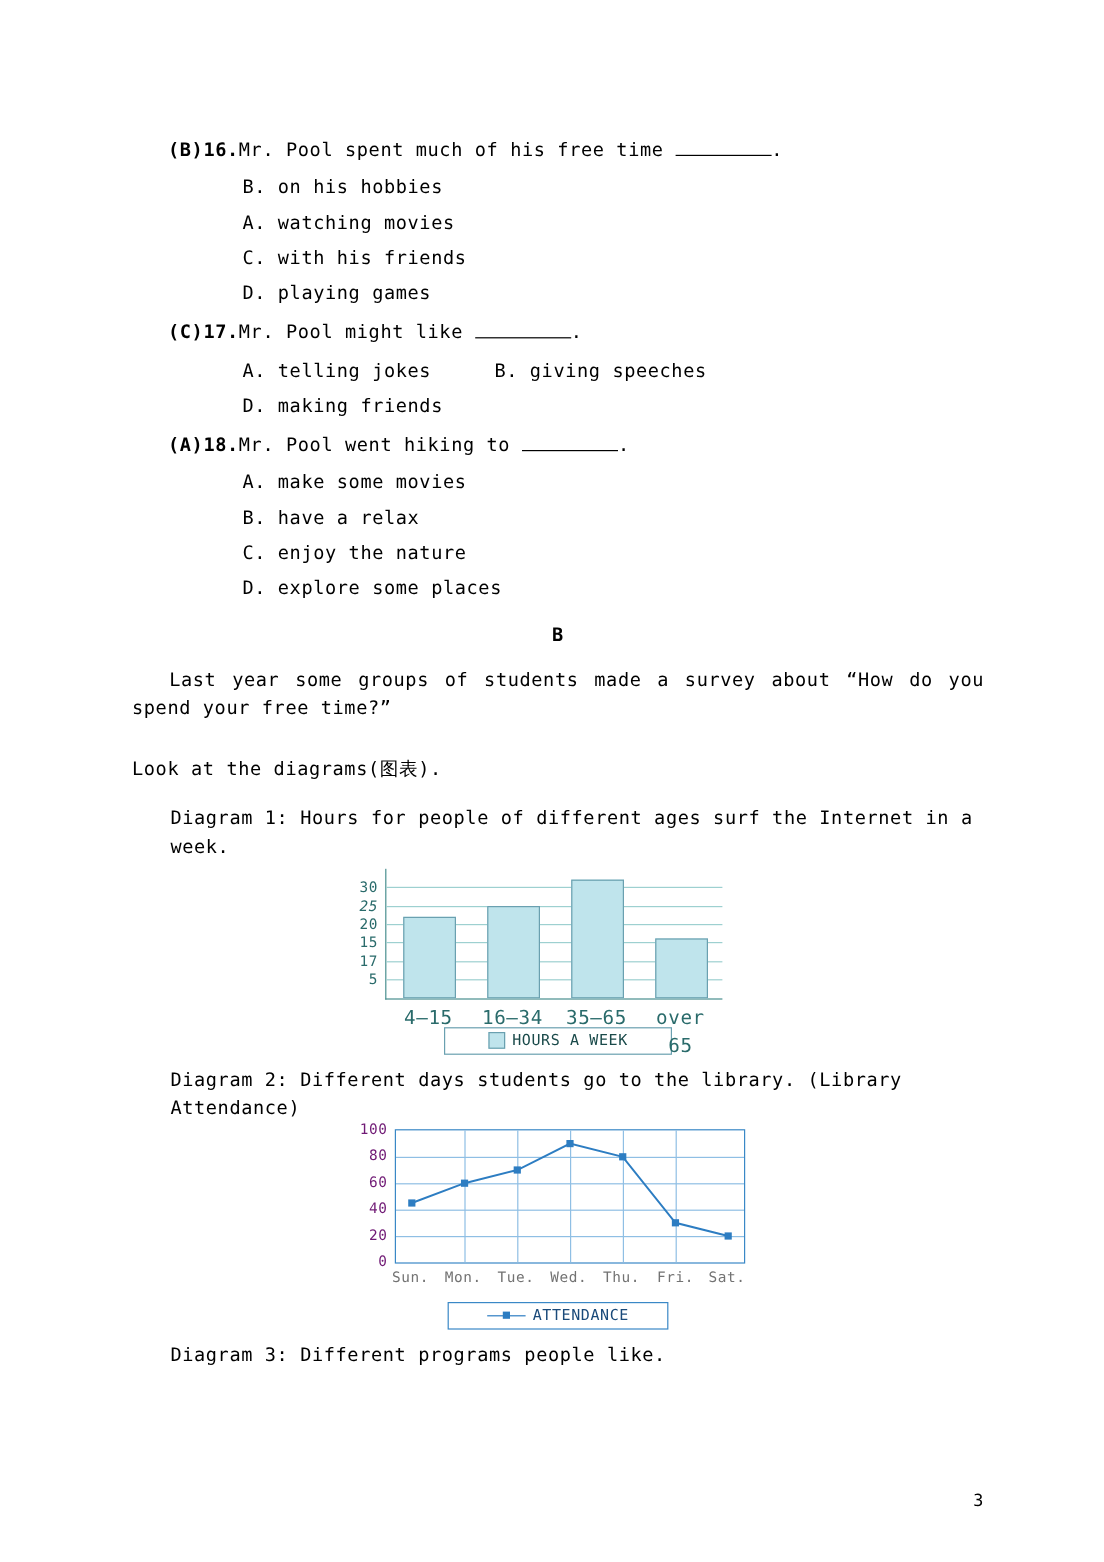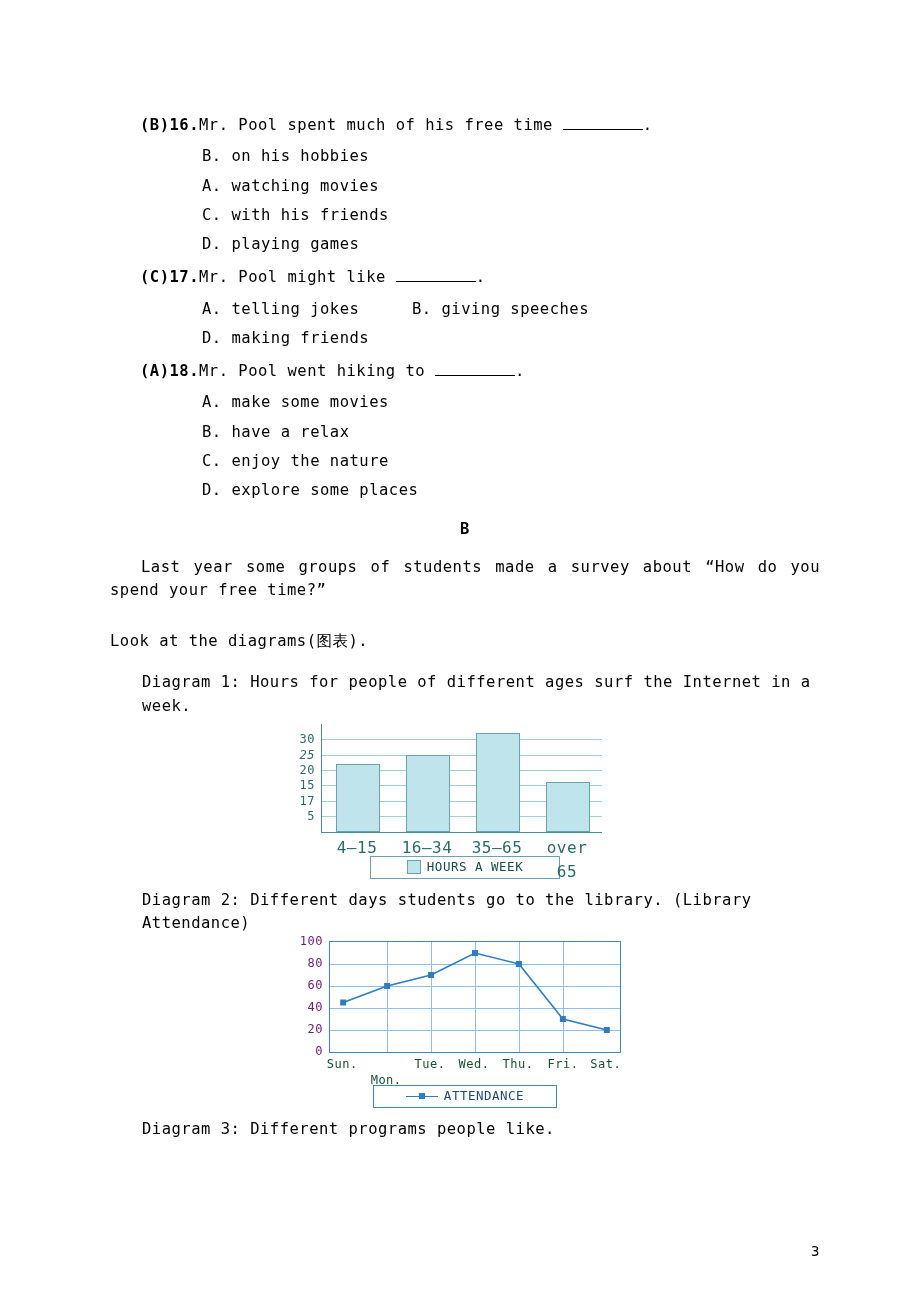--- a/index.html
+++ b/index.html
@@ -133,21 +133,21 @@
   .line-vgrid, .line-hgrid { position: absolute; background: #8fbfe4; }
   .line-hgrid { left: 0; right: 0; height: 1px; }
   .line-vgrid { top: 0; bottom: 0; width: 1px; }
   .line-ylabel {
     position: absolute; left: 0; width: 38px;
     text-align: right; font-size: 12px; color: #701a75;
     transform: translateY(-50%);
   }
   .line-xlabel {
     position: absolute; top: 114px;
-    font-size: 12px; color: #14532d;
+    font-size: 12px; color: #737373;
     width: 44px; text-align: center;
     transform: translateX(-50%);
   }
   .line-legend {
     width: 170px;
     margin: 4px auto 0 auto;
     border: 1px solid #3a88c6;
     font-size: 12.5px;
     text-align: center;
     color: #1a4a7a;
@@ -269,21 +269,21 @@
             <rect x="273.81818181818187" y="85" width="6" height="6" fill="#2d7dc2"></rect>
           </svg>
         </div>
         <div class="line-ylabel" style="top: 110px;">0</div>
         <div class="line-ylabel" style="top: 88px;">20</div>
         <div class="line-ylabel" style="top: 66px;">40</div>
         <div class="line-ylabel" style="top: 44px;">60</div>
         <div class="line-ylabel" style="top: 22px;">80</div>
         <div class="line-ylabel" style="top: 0px;">100</div>
         <div class="line-xlabel" style="left: 57.1818px;">Sun.</div>
-        <div class="line-xlabel" style="left: 101.121px; margin-top: 16px;">Mon.</div>
+        <div class="line-xlabel" style="left: 101.121px;">Mon.</div>
         <div class="line-xlabel" style="left: 145.061px;">Tue.</div>
         <div class="line-xlabel" style="left: 189px;">Wed.</div>
         <div class="line-xlabel" style="left: 232.939px;">Thu.</div>
         <div class="line-xlabel" style="left: 278px;">Fri.</div>
         <div class="line-xlabel" style="left: 320.818px;">Sat.</div>
       </div>
     <div class="line-legend">
       <span class="legend-marker">
         <span class="ln"></span>
           <span class="sq"></span>

